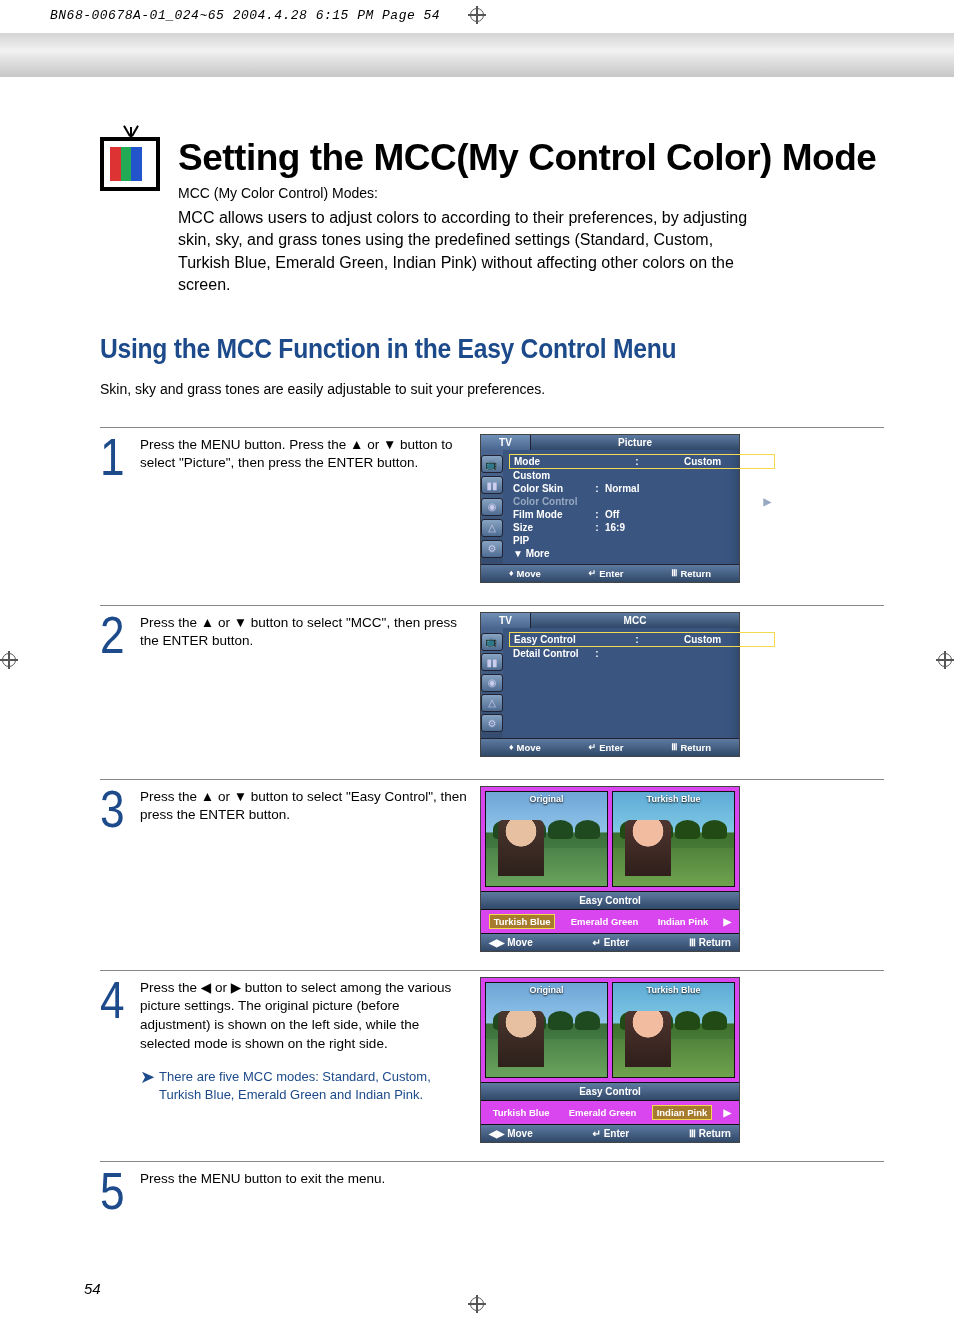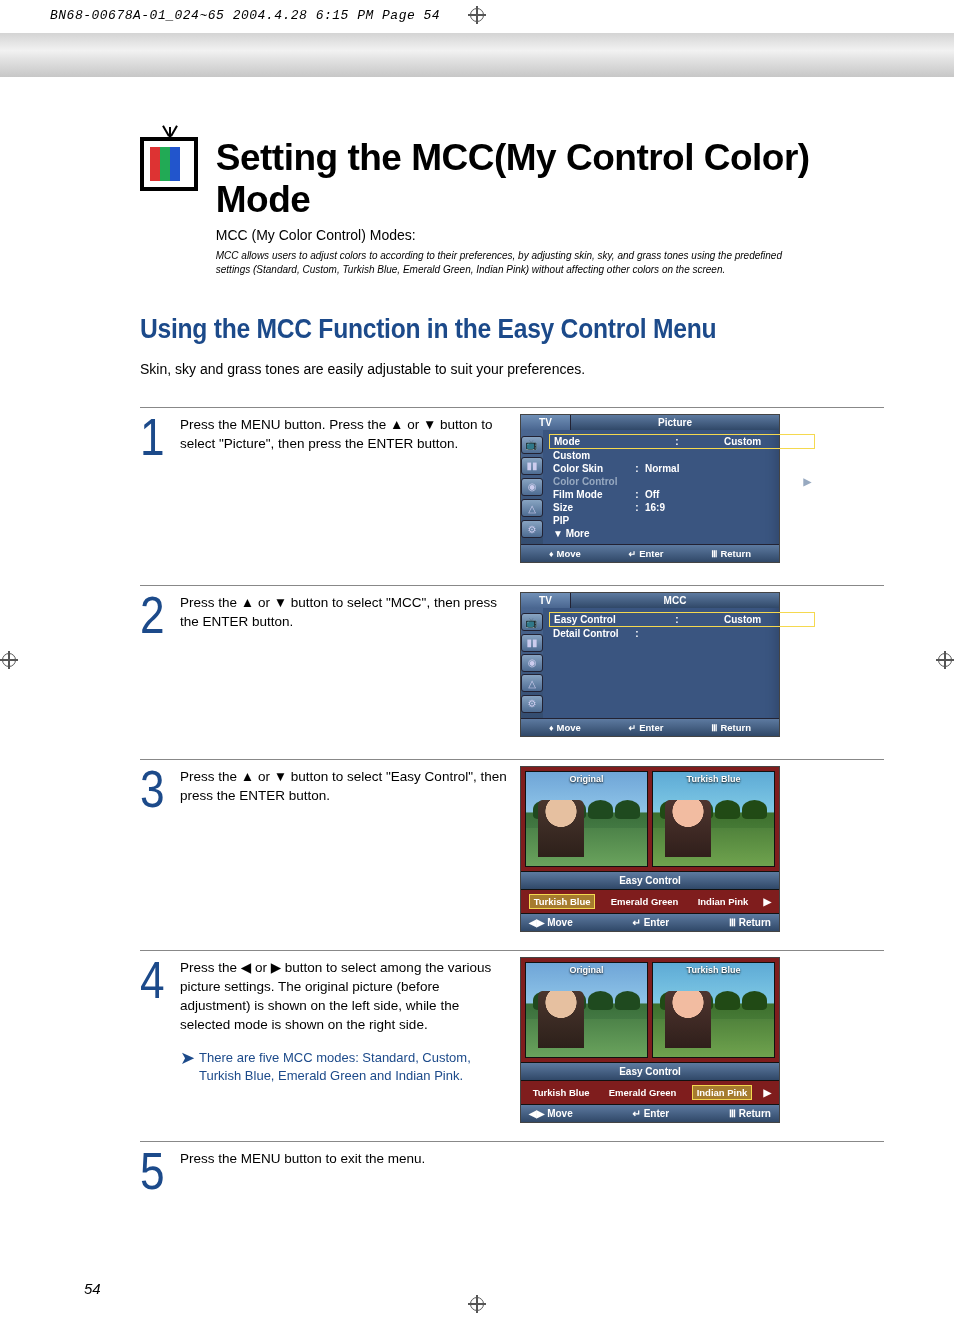--- a/index.html
+++ b/index.html
@@ -9,32 +9,32 @@
   .crop-top { left: 50%; top: 2px; transform: translateX(-50%); }
   .crop-bottom { left: 50%; bottom: 2px; transform: translateX(-50%);}
   .crop-right { right: 0px; top: 50%; transform: translateY(-50%);}
   .crop-left { left: 0px; top: 50%; transform: translateY(-50%);}
   .crop { width: 18px; height: 18px; position: relative; display: inline-block;}
   .crop:before, .crop:after { content:""; position:absolute; background:#555;}
   .crop:before { left:8px; top:0; width:2px; height:18px;}
   .crop:after { top:8px; left:0; height:2px; width:18px;}
   .crop .circ { position:absolute; border:1.5px solid #555; border-radius:50%; width:14px; height:14px; left:2px; top:2px;}
   .steel-bar { height: 44px; background: linear-gradient(#d4d4d4, #f2f2f2 40%, #e2e2e2 60%, #c7c7c7); margin-top: 6px;}
-  .page { padding: 20px 70px 0 100px; position: relative;}
+  .page { padding: 20px 70px 0 60px; position: relative;}
   .tv-icon { width: 60px; height: 54px; border: 4px solid #000; background: #fff; position: relative; display:inline-block; vertical-align: top;}
   .tv-icon .ant { position: absolute; top:-14px; left:50%; width:2px; height:10px; background:#000;}
   .tv-icon .ant:before, .tv-icon .ant:after { content:""; position:absolute; width:2px; height:12px; background:#000; top:-2px;}
   .tv-icon .ant:before { transform: rotate(-30deg); left:-4px;}
   .tv-icon .ant:after { transform: rotate(30deg); left:4px;}
   .tv-icon .bars { position:absolute; top:6px; bottom:6px; left:6px; right:14px; display:flex;}
   .tv-icon .bars div { flex:1;}
   .title-block { display: flex; align-items: flex-start; gap: 18px; margin: 40px 0 0 40px;}
   h1 { font-family: "Arial Narrow", Arial, sans-serif; font-weight: bold; font-size: 37px; letter-spacing: -0.5px; margin-bottom: 6px;}
   .subtitle-label { font-size: 14px; margin-bottom: 6px;}
-  .intro { font-size: 10px; line-height: 1.4; max-width: 580px; font-style: italic;}
+  .intro { font-size: 16px; line-height: 1.4; max-width: 580px;}
   h2 { font-family: "Arial Narrow", Arial, sans-serif; color: #1c4a8a; font-weight: 600; font-size: 28px; margin: 36px 0 16px 40px; letter-spacing: -0.3px; transform: scaleX(0.88); transform-origin: left;}
   .subintro { font-size: 14px; margin-left: 40px; margin-bottom: 30px;}
   .steps { margin-left: 40px; }
   .step { display: flex; border-top: 1px solid #888; padding-top: 6px; margin-bottom: 18px; gap: 10px; align-items: flex-start;}
   .step .num { font-family: "Arial Narrow", Arial; font-size: 52px; color: #1c4a8a; font-weight: 300; line-height: 0.9; min-width: 30px; transform: scaleX(0.85); transform-origin: left;}
   .step .txt { font-size: 13.5px; line-height: 1.4; flex: 1; padding-top: 2px; max-width: 330px;}
   .step .osd-col { width: 260px; }
   .note { color: #1c4a8a; font-size: 13px; line-height: 1.4; margin-top: 14px; display: flex; gap: 4px;}
   .note .arrow-ico { font-size: 18px; line-height: 1; }
   .page-num { position: absolute; left: 60px; bottom: 24px; font-size: 15px; font-style: italic; margin-left: 24px;}
@@ -52,21 +52,21 @@
   .osd-row.sel { border: 1.5px solid #f5d94f; gap: 39px;}
   .osd-row.disabled { color: #97a9c0;}
   .osd-row .lbl { flex: 0 0 80px;}
   .osd-row .col { width: 8px; text-align:center;}
   .osd-row .val { flex:1; padding-left:4px;}
   .osd-row .ar { width: 10px; text-align:right;}
   .osd-foot { display:flex; justify-content: space-around; background: linear-gradient(#5d7aa0,#304868); padding: 3px 4px; font-size: 9.5px; font-weight: bold; border-top:1px solid #223;}
   .osd-foot span { display:flex; align-items:center; gap:3px;}
   .osd-foot .glyph { font-size: 9px;}
 
-  .preview { background:#7f1d1d; border:1.5px solid #444; color:#fff; font-size:10px; font-weight:bold;}
+  .preview { background:#d946ef; border:1.5px solid #444; color:#fff; font-size:10px; font-weight:bold;}
   .preview .imgs { display:flex; gap:4px; padding:4px;}
   .preview .img { flex:1; position:relative; height: 96px; background: linear-gradient(#6fa5d7 0%, #8ec4e8 42%, #3a6f3a 44%, #5a915a 100%); border:1px solid #111;}
   .preview .img .tag { position:absolute; top:2px; left:0; right:0; text-align:center; font-size:9px; color:#fff; text-shadow:0 1px 2px #000;}
   .preview .img .lawn { position:absolute; bottom:0; left:0; right:0; height:40%; background: linear-gradient(#4d8349,#6aa35d);}
   .preview .img .trees { position:absolute; top:30%; left:6%; right:6%; height:20%; display:flex; gap:2px;}
   .preview .img .trees div{ flex:1; background:#1f4a1f; border-radius:50% 50% 20% 20%;}
   .preview .img .person { position:absolute; left:10%; top:30%; width:38%; height:60%; background: radial-gradient(circle at 50% 20%, #e6c0a0 30%, transparent 31%), linear-gradient(#4a362e,#2d201a); border-radius:10% 10% 0 0;}
   .preview .bar-title { text-align:center; padding:3px 0; background:linear-gradient(#5d7aa0,#304868); border-top:1px solid #111; border-bottom:1px solid #111;}
   .preview .opts { display:flex; align-items:center; justify-content:space-around; padding:4px 2px; font-size:9.5px;}
   .preview .opt { padding:1px 4px;}

